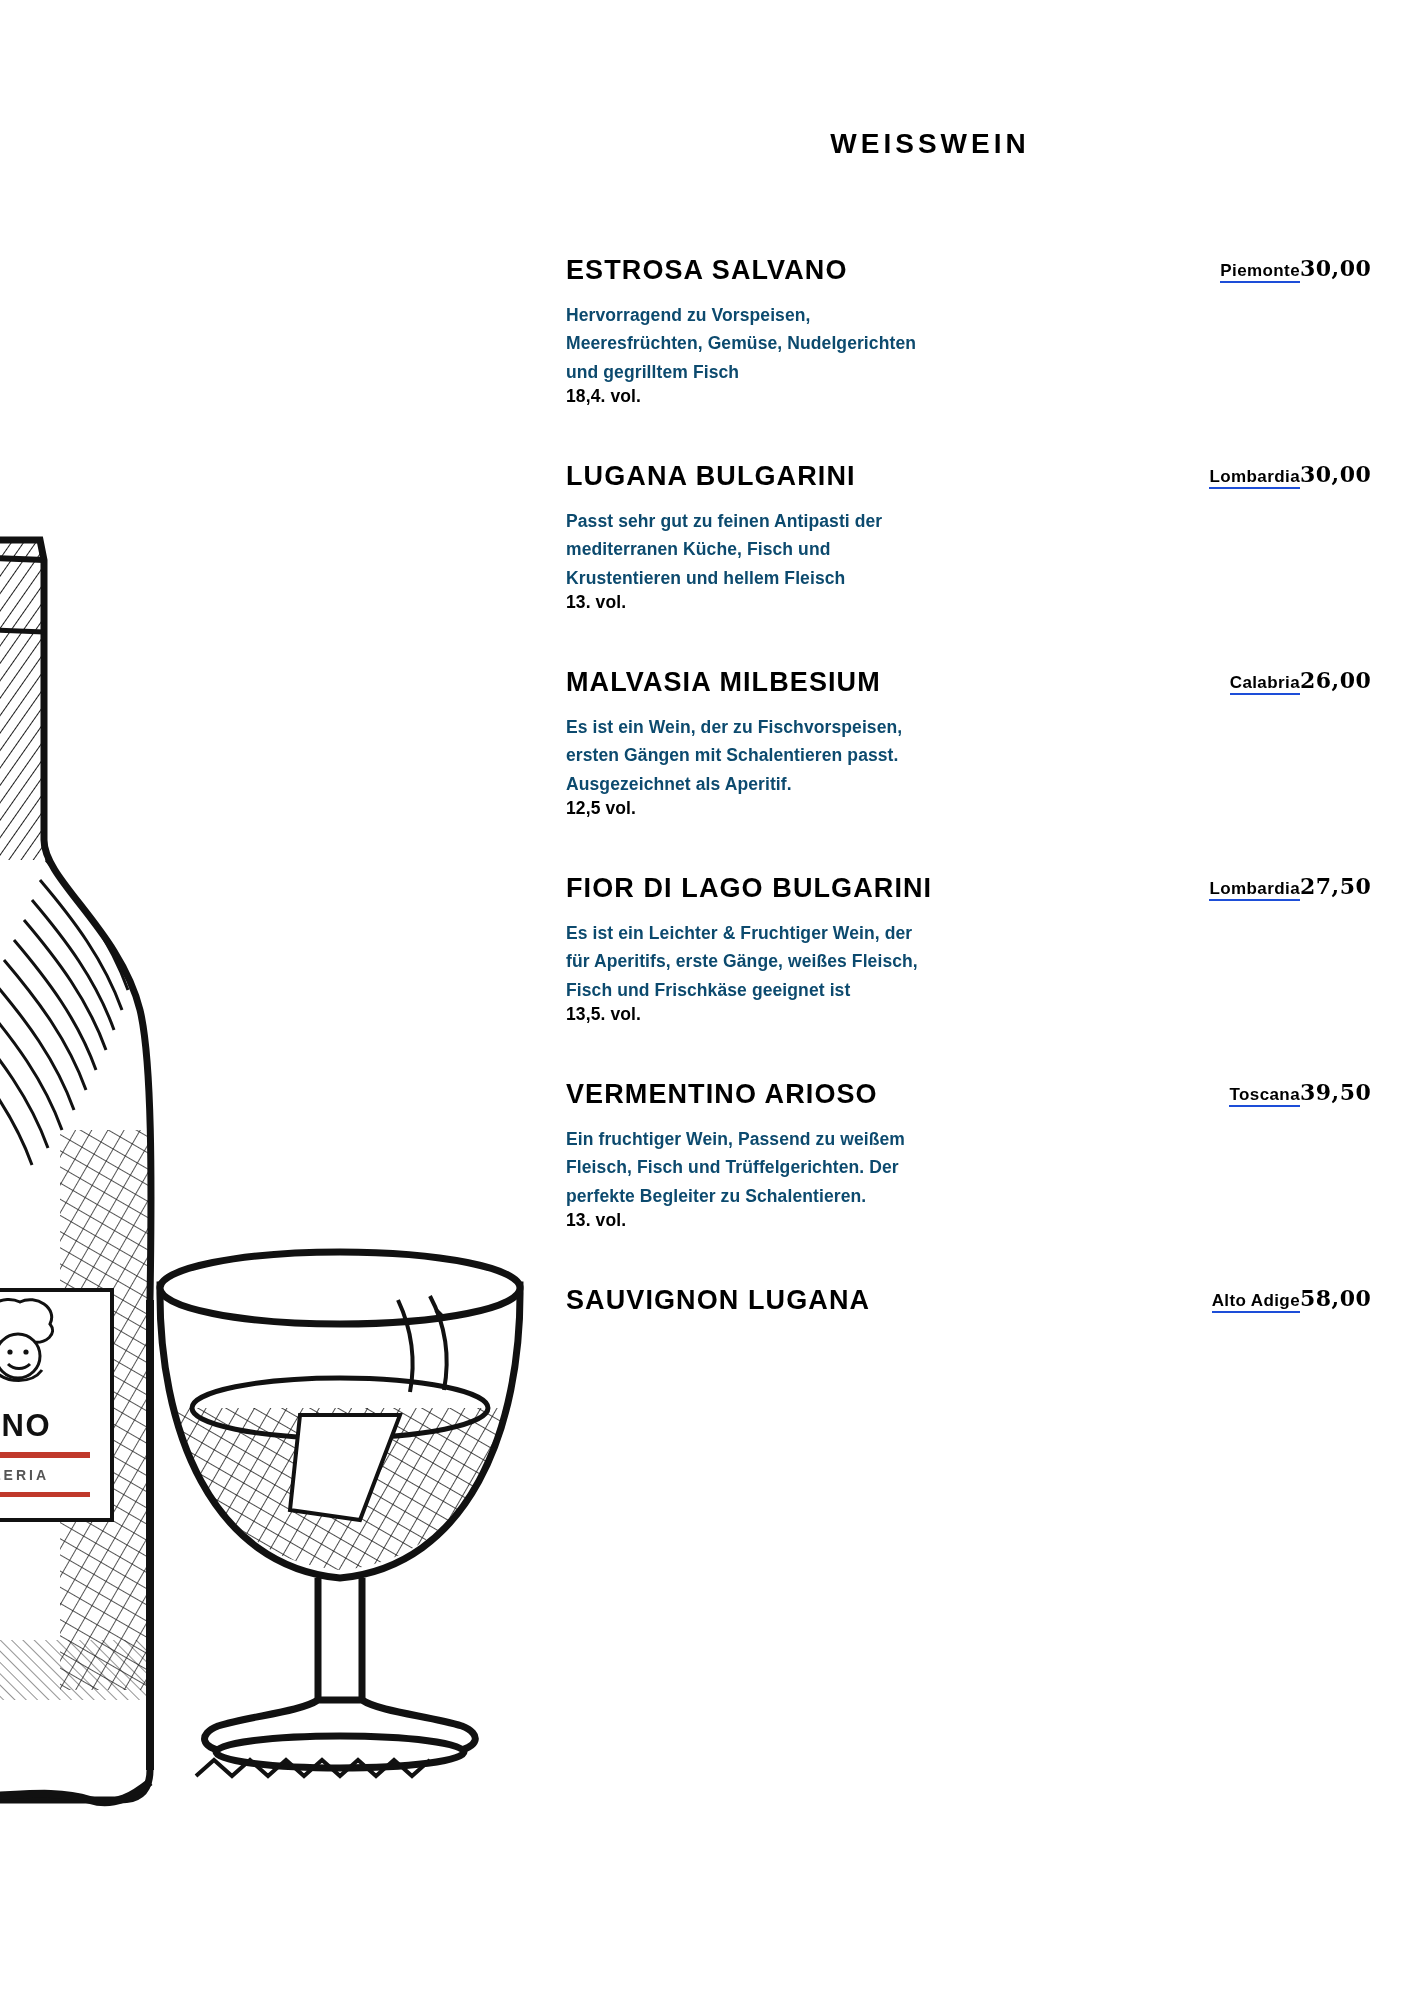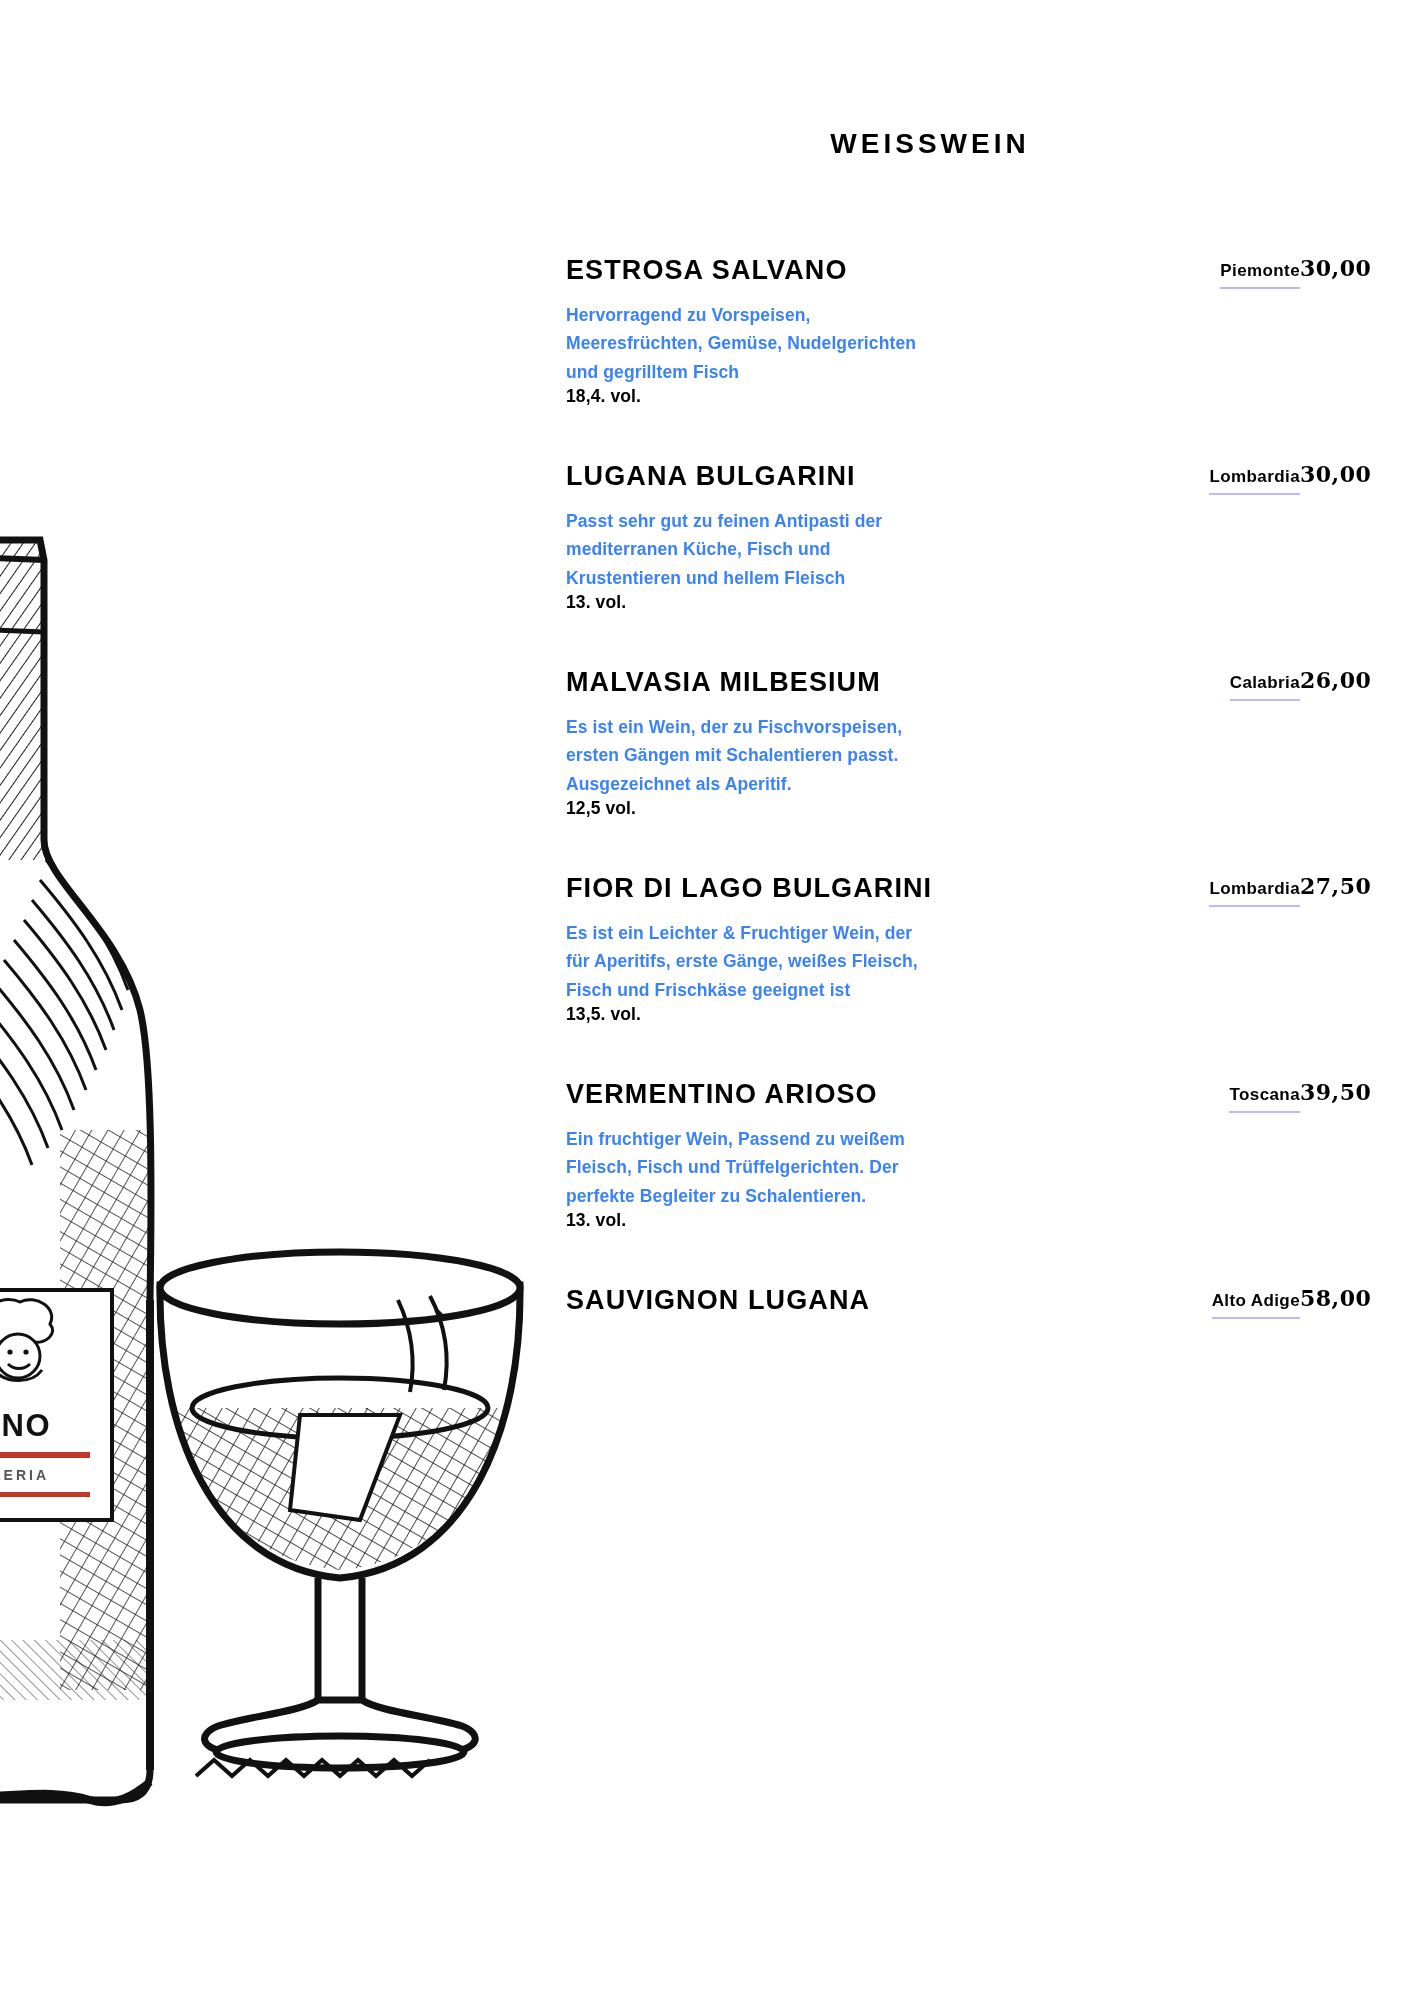--- a/index.html
+++ b/index.html
@@ -79,22 +79,22 @@
   }
 
   .item-region {
     position: absolute;
     right: 120px;
     top: 6px;
     font-size: 17px;
     font-weight: 700;
     letter-spacing: 0.4px;
     color: #000;
-    border-bottom: 2px solid #c4b5fd;
-    padding-bottom: 6px;
+    border-bottom: 2px solid #1d4ed8;
+    padding-bottom: 0;
     white-space: nowrap;
   }
 
   .item-price {
     position: absolute;
     right: 10px;
     top: 0;
     width: 110px;
     text-align: left;
     font-size: 22px;
@@ -104,21 +104,21 @@
     font-family: "DejaVu Serif", serif;
     white-space: nowrap;
   }
 
   .item-desc {
     margin-top: 6px;
     width: 480px;
     font-size: 17.5px;
     font-weight: 700;
     line-height: 1.62;
-    color: #3b82f6;
+    color: #0c4a6e;
     white-space: pre-line;
     letter-spacing: 0.1px;
   }
 
   .item-abv {
     margin-top: 0px;
     font-size: 17.5px;
     font-weight: 700;
     color: #000;
     letter-spacing: 0.1px;

